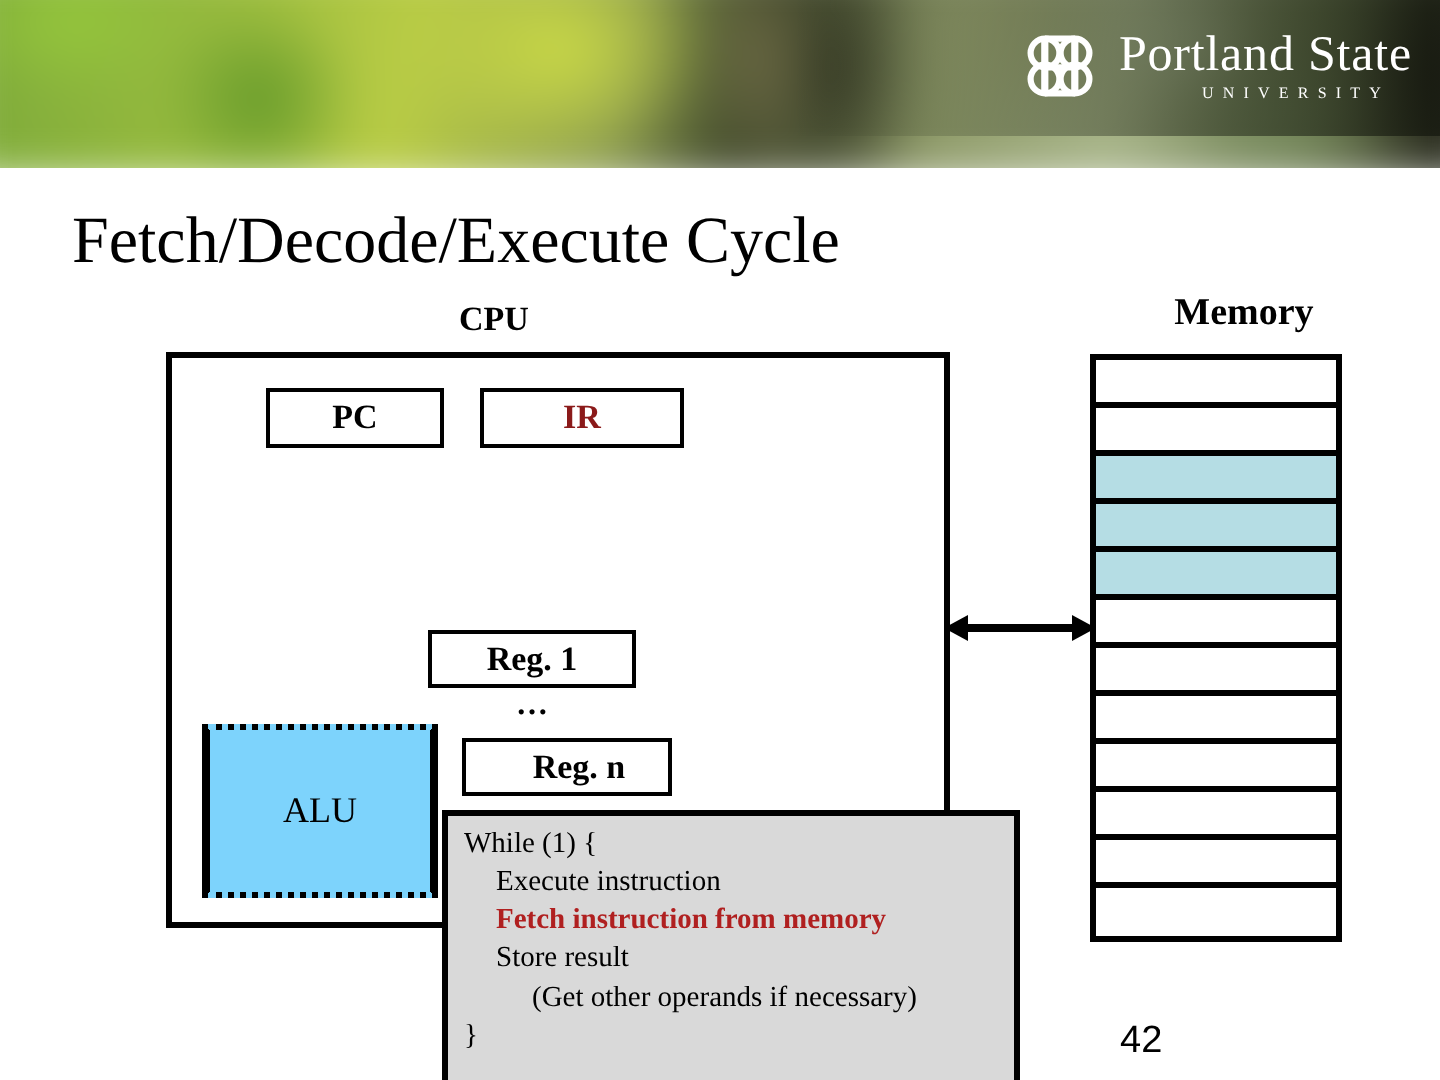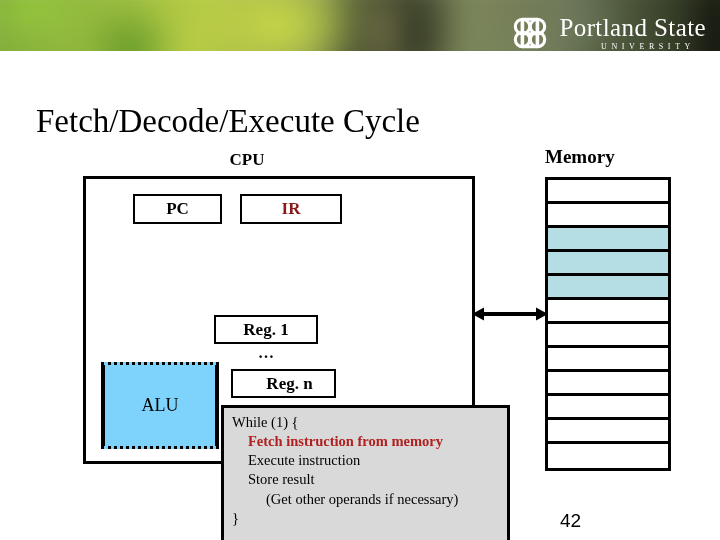--- a/index.html
+++ b/index.html
@@ -12,21 +12,21 @@
     height: 540px;
     position: relative;
     overflow: hidden;
     font-family: "Liberation Serif", "DejaVu Serif", serif;
   }
 
   
   #header-banner {
     position: absolute;
     left: 0; top: 0;
-    width: 720px; height: 51px;
+    width: 720px; height: 84px;
     overflow: hidden;
   }
   #header-photo {
     position: absolute;
     left: -20px; top: -20px;
     width: 760px; height: 110px;
     background:
       radial-gradient(ellipse 90px 60px at 55px 30px, rgba(150,200,60,.95), rgba(110,165,45,0) 70%),
       radial-gradient(ellipse 70px 70px at 150px 70px, rgba(95,150,40,.9), rgba(95,150,40,0) 72%),
       radial-gradient(ellipse 110px 80px at 300px 45px, rgba(205,220,70,.95), rgba(205,220,70,0) 70%),
@@ -91,23 +91,23 @@
     position: absolute;
     left: 0; top: 150px;
     width: 494px;
     text-align: center;
     font-size: 17px;
     font-weight: bold;
     color: #000000;
   }
   #memory-label {
     position: absolute;
-    left: 545px; top: 146px;
+    left: 559px; top: 146px;
     width: 126px;
-    text-align: left;
+    text-align: center;
     font-size: 19px;
     font-weight: bold;
     color: #000000;
     white-space: nowrap;
   }
 
   
   #cpu-box {
     position: absolute;
     left: 83px; top: 176px;
@@ -277,22 +277,22 @@
 <div class="reg-box" id="ir-box" style="color: rgb(139, 26, 26);">IR</div>
 
 <div class="reg-box" id="reg1-box">Reg. 1</div>
 <div id="reg-ellipsis">…</div>
 <div class="reg-box" id="regn-box">Reg. n</div>
 
 <div id="alu-box">ALU</div>
 
 <div id="code-block" style="background: rgb(217, 217, 217);">
   <div class="code-line">While (1) {</div>
+  <div class="code-line code-ind1">Execute instruction</div>
   <div class="code-line code-ind1 code-highlight" style="color: rgb(176, 32, 32);">Fetch instruction from memory</div>
-  <div class="code-line code-ind1">Execute instruction</div>
   <div class="code-line code-ind1">Store result</div>
   <div class="code-line code-ind2">(Get other operands if necessary)</div>
   <div class="code-line">}</div>
 </div>
 
 <div id="memory-label">Memory</div>
 
 <div id="memory-column">
   <div class="mem-cell" style="background: rgb(255, 255, 255);"></div>
   <div class="mem-cell" style="background: rgb(255, 255, 255);"></div>

